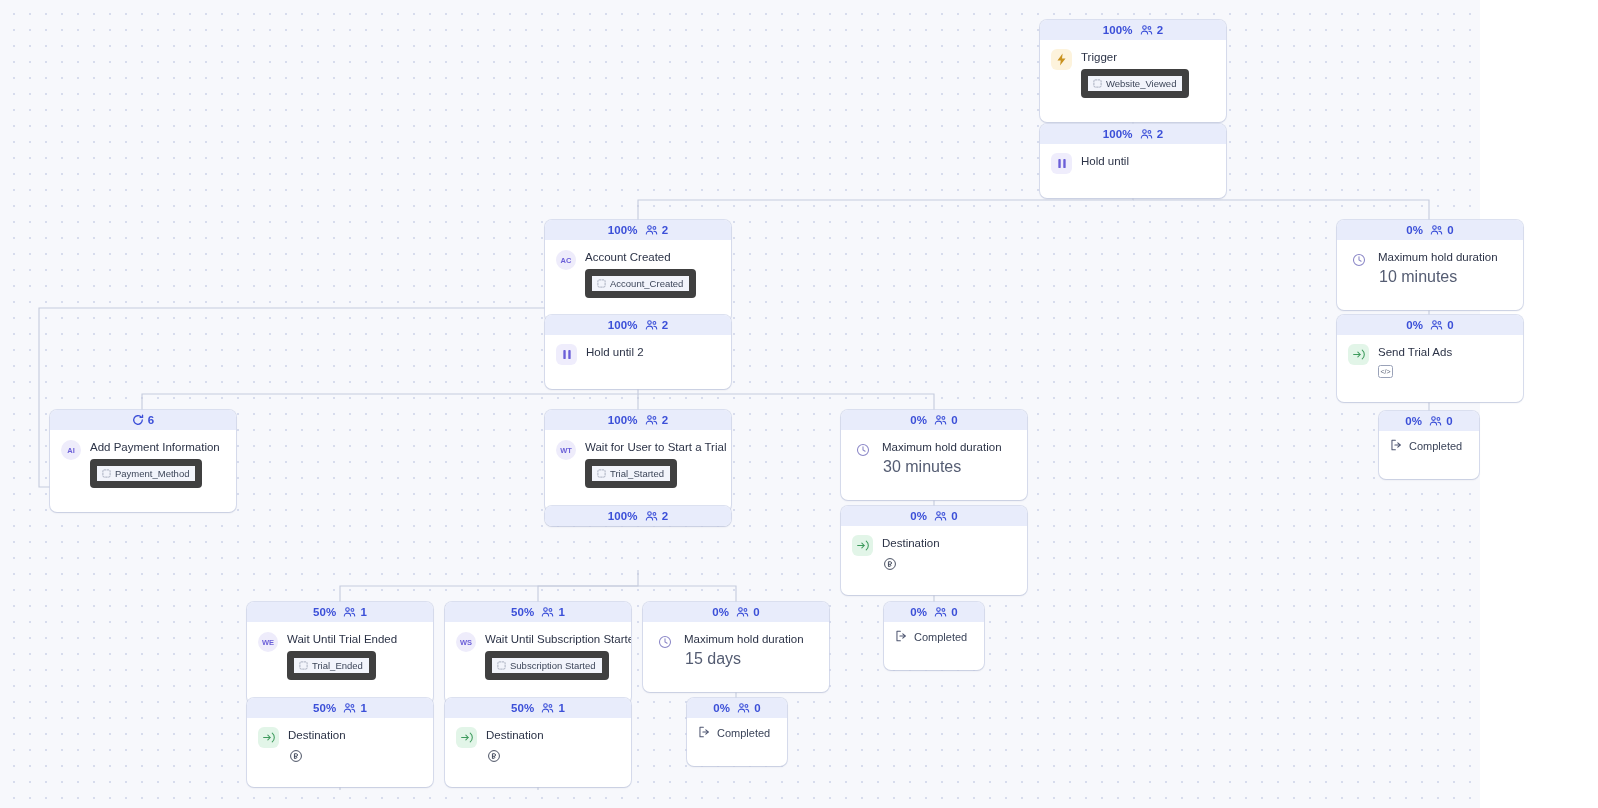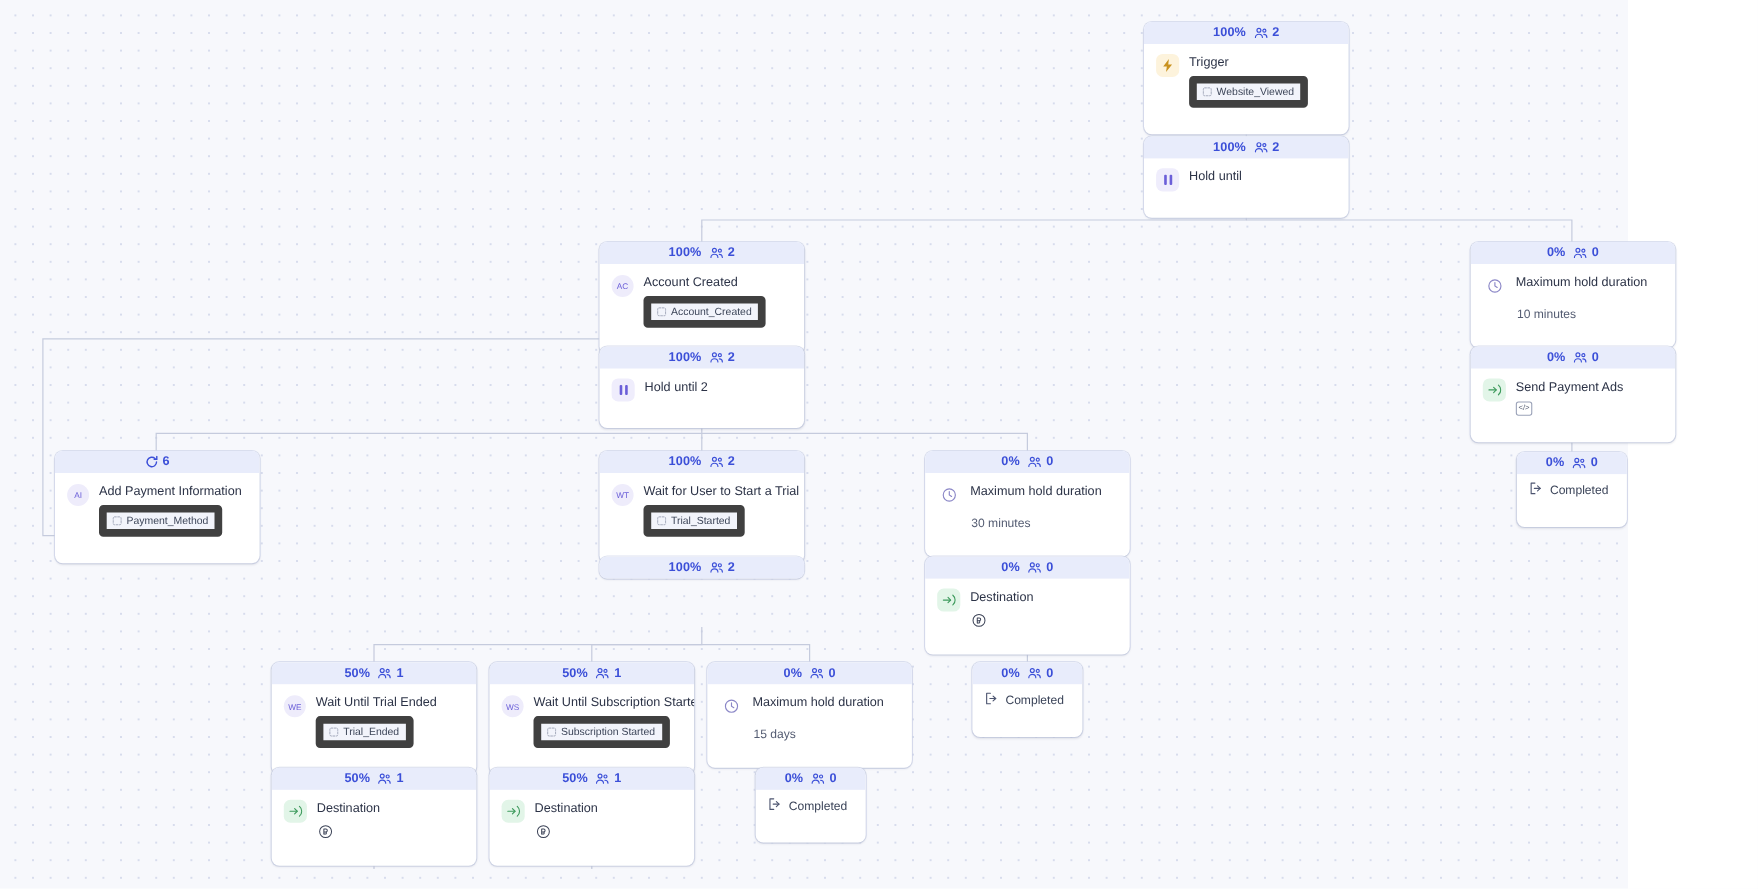--- a/index.html
+++ b/index.html
@@ -43,21 +43,21 @@
     padding: 9px 11px 24px 11px;
     display: flex;
     gap: 9px;
     align-items: flex-start;
   }
   .av {
     flex: 0 0 auto;
     width: 20px; height: 20px;
     border-radius: 50%;
     display: flex; align-items: center; justify-content: center;
-    font-size: 7.5px; font-weight: 400;
+    font-size: 7.5px; font-weight: 700;
     color: #6b5fd8;
     background: #eeecfb;
     margin-top: 1px;
   }
   .sq {
     flex: 0 0 auto;
     width: 21px; height: 21px;
     border-radius: 6px;
     display: flex; align-items: center; justify-content: center;
     margin-top: 0px;
@@ -67,23 +67,23 @@
   .sq.green  { background: #e2f5e8; }
   .sq.plain  { background: transparent; }
   .txt { flex: 1 1 auto; min-width: 0; padding-top: 1px; }
   .title {
     font-size: 11.5px;
     color: #2c3347;
     line-height: 14px;
     white-space: nowrap;
   }
   .sub {
-    font-size: 11px;
+    font-size: 16px;
     color: #545c72;
-    margin-top: 16px;
+    margin-top: 4px;
     margin-left: 1px;
   }
   .chip {
     display: inline-flex;
     align-items: center;
     gap: 4px;
     margin-top: 5px;
     padding: 2px 6px 2px 5px;
     border-radius: 4px;
     background: #f2f4fb;
@@ -317,21 +317,21 @@
         </div>
         <div class="node-body">
           <div class="sq green">
             <svg width="13" height="13" viewBox="0 0 16 16" fill="none" stroke="#3d9a5c" stroke-width="1.3" stroke-linecap="round" stroke-linejoin="round">
               <path d="M2 8h8"></path>
               <path d="M7.2 5.1 10.1 8 7.2 10.9"></path>
               <path d="M12.6 2.6a7 7 0 0 1 0 10.8"></path>
             </svg>
           </div>
           <div class="txt">
-            <div class="title">Send Payment Ads</div>
+            <div class="title">Send Trial Ads</div>
             <div class="codebadge">&lt;/&gt;</div>
           </div>
         </div>
       </div>
       <div class="node" style="left: 50px; top: 410px; width: 186px;">
         <div class="node-head">
           <span class="head-stat">
             <span>
               <svg width="12" height="12" viewBox="0 0 14 14" fill="none" stroke="#3b4fd8" stroke-width="1.5" stroke-linecap="round">
                 <path d="M12 7a5 5 0 1 1-1.6-3.7"></path>

